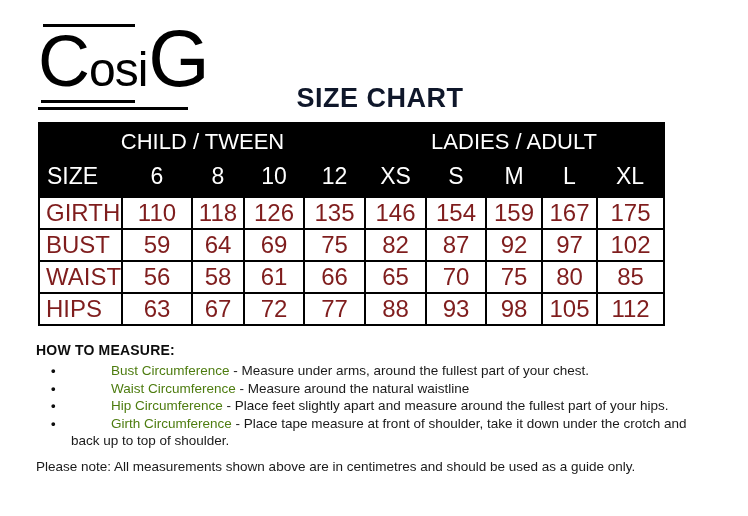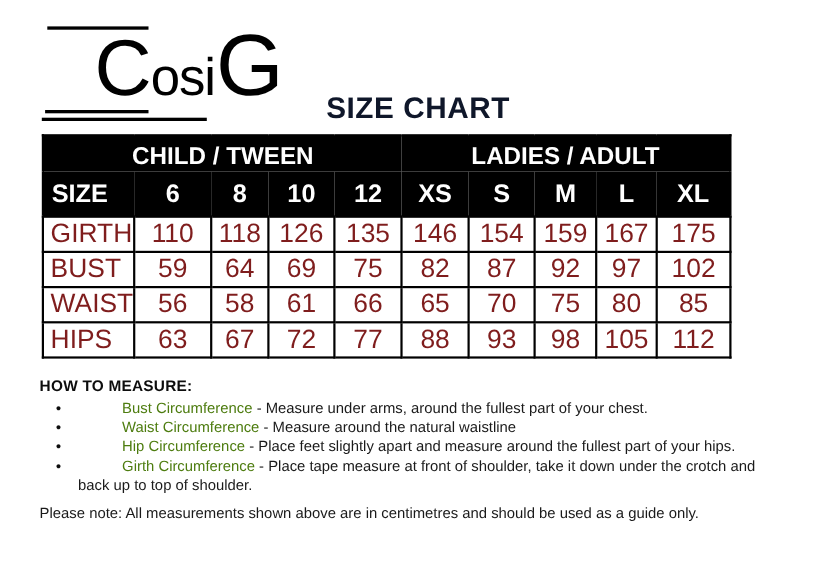--- a/index.html
+++ b/index.html
@@ -2,36 +2,36 @@
 <html><head>
 <meta charset="utf-8">
 <style>
   * { margin:0; padding:0; box-sizing:border-box; }
   html,body { width:748px; height:516px; background:#ffffff; overflow:hidden; }
   body { position:relative; font-family:"Liberation Sans", sans-serif; color:#111; }
 
   
   .logo { position:absolute; left:38px; top:24px; }
   .logo-top-line { margin-left:5px; width:92px; height:3px; background:#000; }
-  .logo-text { line-height:64px; height:70px; white-space:nowrap; color:#000; letter-spacing:-1px;margin-left:48px; }
+  .logo-text { line-height:64px; height:70px; white-space:nowrap; color:#000; letter-spacing:-1px; }
   .logo-c { font-size:72px; }
   .logo-osi { font-size:48px; }
   .logo-g { font-size:79px; margin-left:1px; }
   .logo-bottom-line1 { margin-left:3px; width:94px; height:3px; background:#000; margin-top:3px; }
   .logo-bottom-line2 { width:150px; height:3px; background:#000; margin-top:4px; }
 
   
   .page-title { position:absolute; left:16px; top:83px; width:728px; text-align:center;
                 font-size:27px; font-weight:bold; color:#0f172a; letter-spacing:0.5px; }
 
   
   table.size-table { position:absolute; left:38px; top:122px; width:625px;
                      border-collapse:collapse; table-layout:fixed; }
   table.size-table thead { background:#000; color:#fff; }
-  table.size-table thead th { border:none; font-weight:bold; }
+  table.size-table thead th { border:none; font-weight:normal; }
   tr.group-row { height:33px; }
   tr.group-row th { font-size:22px; text-align:center; padding-top:3px; }
   tr.size-row { height:41px;padding-left:44px; }
   tr.size-row th { font-size:23px; text-align:center; }
   tr.size-row th.size-label { text-align:left; padding-left:7px; }
   table.size-table tbody tr { height:32px; }
   table.size-table tbody th,
   table.size-table tbody td { border:2px solid #000; background:#fff; color:#7f1d1d;
                               font-weight:normal; font-size:24px; text-align:center;
                               line-height:1; }

